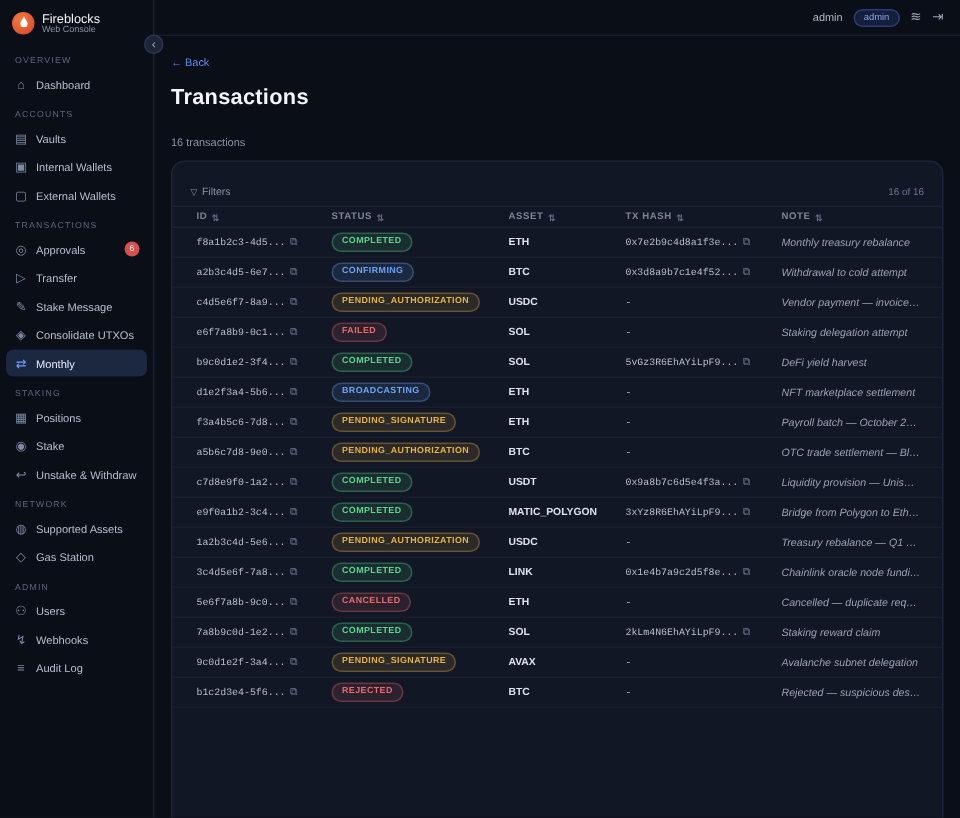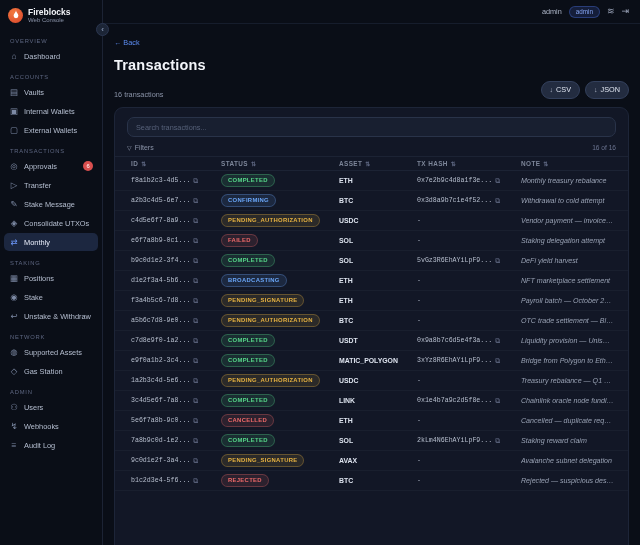--- a/index.html
+++ b/index.html
@@ -7,21 +7,21 @@
     font-family:"Liberation Sans", sans-serif; color:#c7cedd; }
   .app { display:flex; width:640px; height:545px; }
 
   
   .sidebar { flex:0 0 103px; width:103px; background:#0a0e17;
     border-right:1px solid #1c2334; position:relative; display:flex; flex-direction:column; }
   .logo-row { display:flex; align-items:center; gap:5px; padding:7px 8px 7px; }
   .logo-badge { width:15px; height:15px; border-radius:50%; flex:0 0 15px;
     background:radial-gradient(circle at 35% 30%, #f2793f, #d8432a);
     display:flex; align-items:center; justify-content:center; }
-  .logo-title { font-size:8.5px; font-weight:bold; color:#f2f4f8; line-height:1.2; }
+  .logo-title { font-size:8.5px; font-weight:normal; color:#f2f4f8; line-height:1.2; }
   .logo-sub { font-size:6px; color:#8a93a8; }
   .collapse-btn { position:absolute; right:-7px; top:23px; width:13px; height:13px;
     border-radius:50%; background:#1c2536; border:1px solid #2b3650; color:#9fb0d0;
     font-size:8px; line-height:11px; text-align:center; z-index:5; cursor:pointer; }
   .nav { flex:1; overflow:hidden; padding-bottom:6px; }
   .nav-section-label { font-size:5.8px; letter-spacing:.8px; color:#5d6680;
     text-transform:uppercase; padding:8px 10px 2px; }
   .nav-item { display:flex; align-items:center; gap:5px; padding:4px 5px;
     margin:1px 4px; border-radius:5px; color:#b6bfd1; font-size:7.4px; cursor:pointer; }
   .nav-item .icon { width:10px; font-size:8.5px; color:#7d8aa5; text-align:center; flex:0 0 10px; }
@@ -247,34 +247,23 @@
     </header>
 
     <div class="content">
       <a class="back-link"><span>←</span> <span>Back</span></a>
 
       <div class="page-head">
         <div>
           <div class="page-title">Transactions</div>
           <div class="page-sub">16 transactions</div>
         </div>
-        <div class="export-btns">
-          <button class="export-btn">
-              <span class="dl">↓</span>
-              <span>CSV</span>
-            </button>
-          <button class="export-btn">
-              <span class="dl">↓</span>
-              <span>JSON</span>
-            </button>
-        </div>
       </div>
 
       <div class="card">
-        <input class="search-input" type="text" placeholder="Search transactions..." style="">
 
         <div class="filters-row">
           <span class="filters-left">
             <span class="funnel">▽</span>
             <span>Filters</span>
           </span>
           <span class="count-label">16 of 16</span>
         </div>
 
         <div class="thead">

